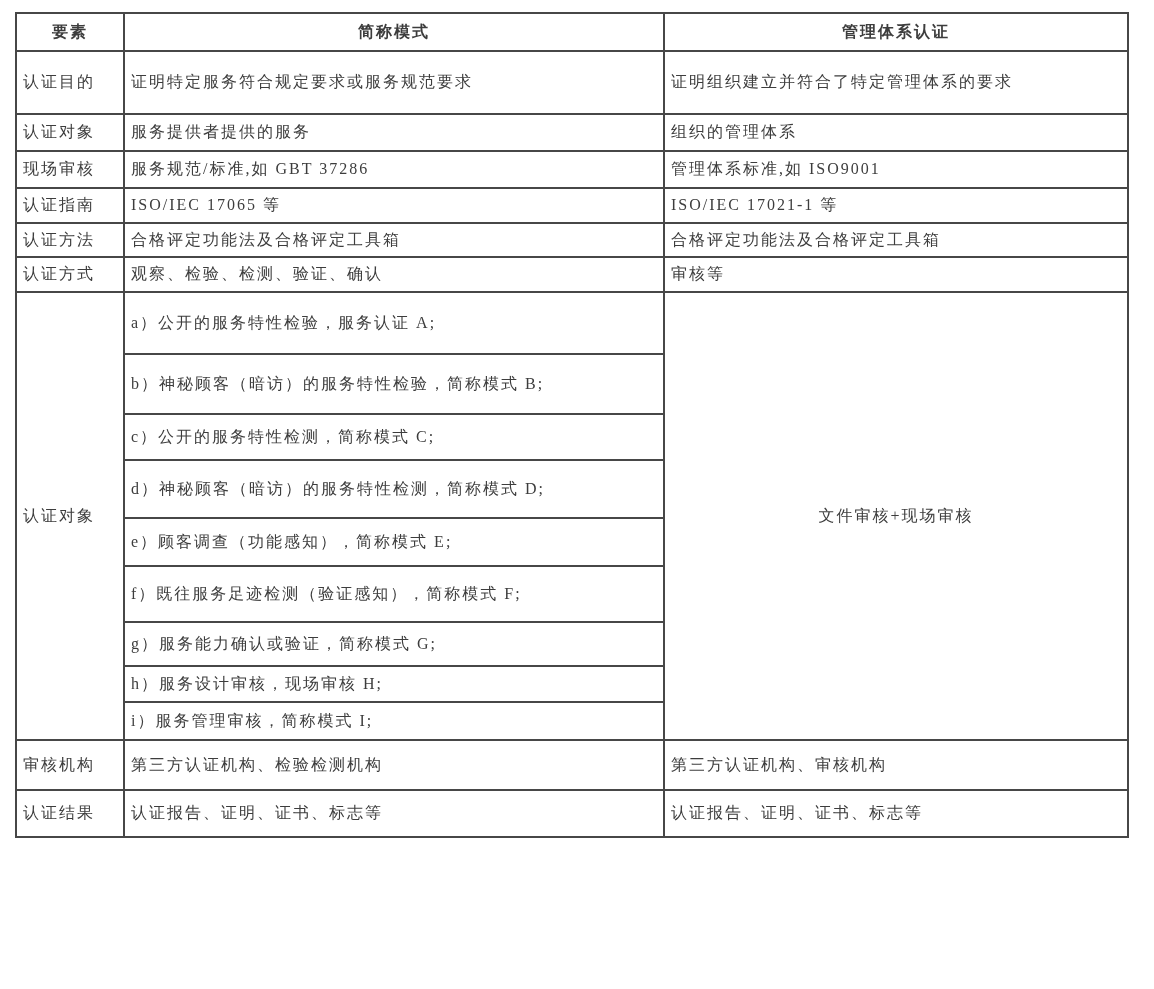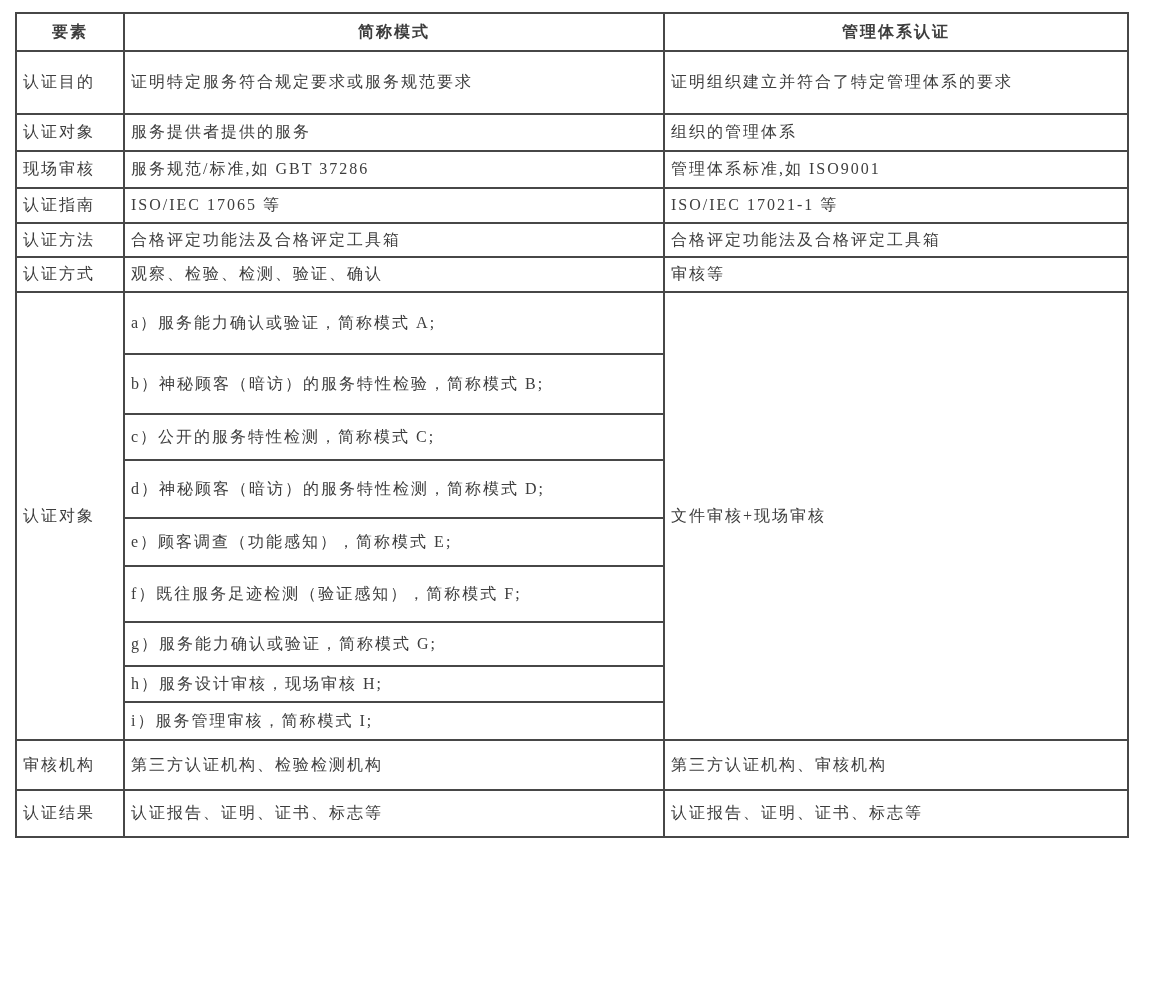--- a/index.html
+++ b/index.html
@@ -39,20 +39,21 @@
   }
   td.label {
     font-weight: normal;
     padding: 3px 1px;
     letter-spacing: 1px;
   }
   td.val {
     text-align: left;
   }
   td.valcenter {
+    text-align: center;
   }
 </style>
 </head>
 <body>
 
 <div class="page">
   <table class="cmp">
     <colgroup>
       <col style="width:108px">
       <col style="width:540px">
@@ -97,21 +98,21 @@
     </tr>
 
     <tr style="height:35px">
       <td class="label">认证方式</td>
       <td class="val">观察、检验、检测、验证、确认</td>
       <td class="val">审核等</td>
     </tr>
 
     <tr style="height:62px">
       <td class="label" rowspan="9">认证对象</td>
-      <td class="val">a）服务能力确认或验证，简称模式 A;</td>
+      <td class="val">a）公开的服务特性检验，服务认证 A;</td>
       <td class="valcenter" rowspan="9">文件审核+现场审核</td>
     </tr>
     <tr style="height:60px">
       <td class="val">b）神秘顾客（暗访）的服务特性检验，简称模式 B;</td>
     </tr>
     <tr style="height:46px">
       <td class="val">c）公开的服务特性检测，简称模式 C;</td>
     </tr>
     <tr style="height:58px">
       <td class="val">d）神秘顾客（暗访）的服务特性检测，简称模式 D;</td>

